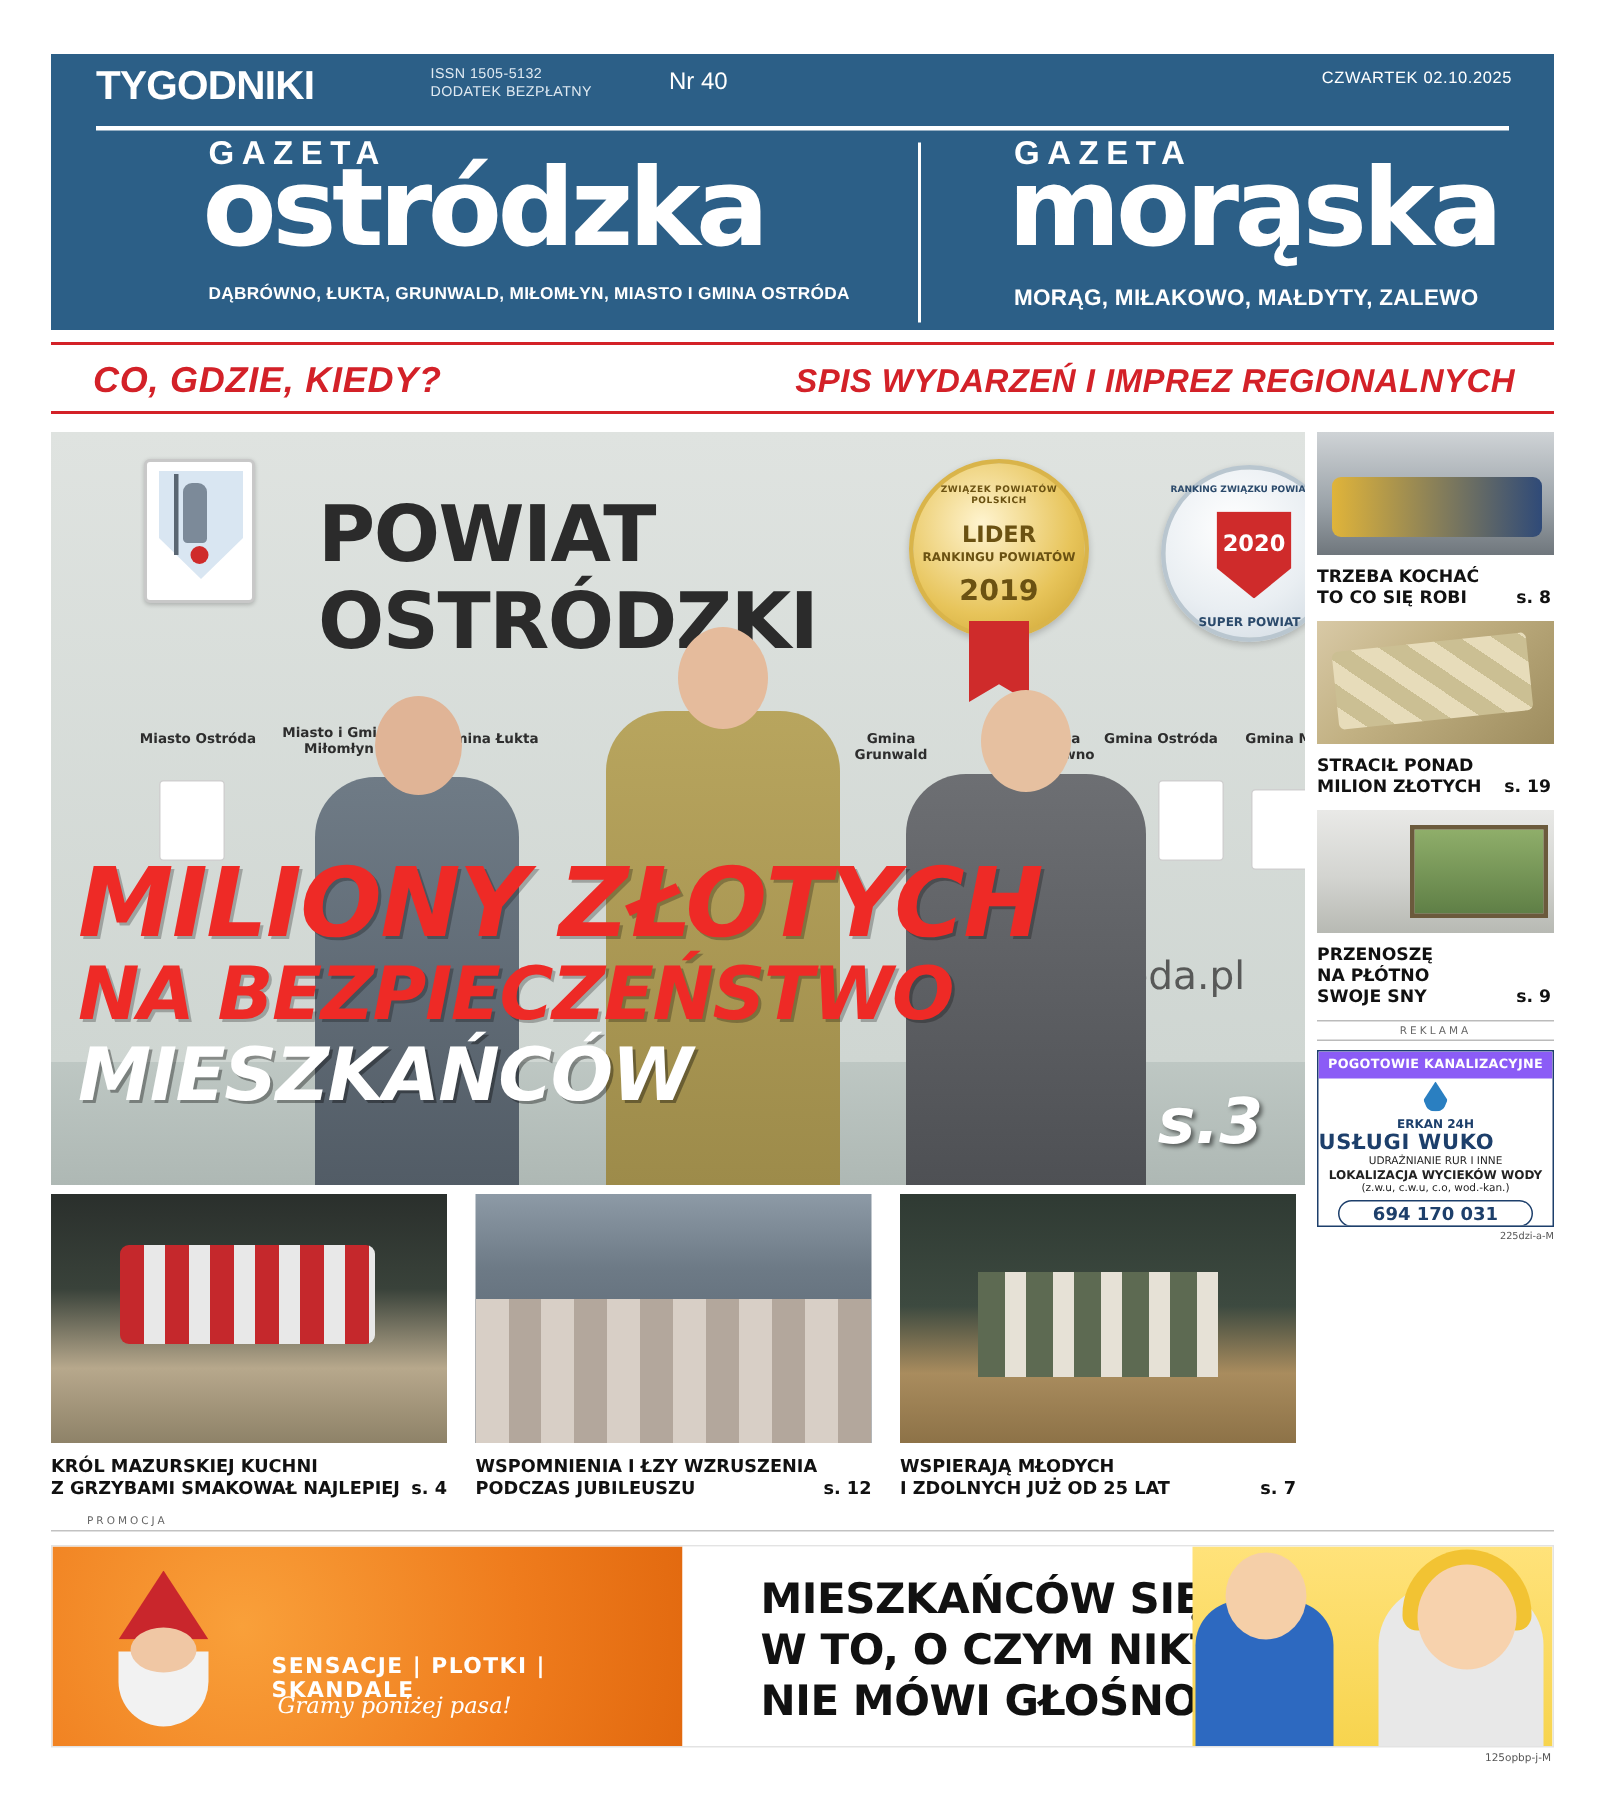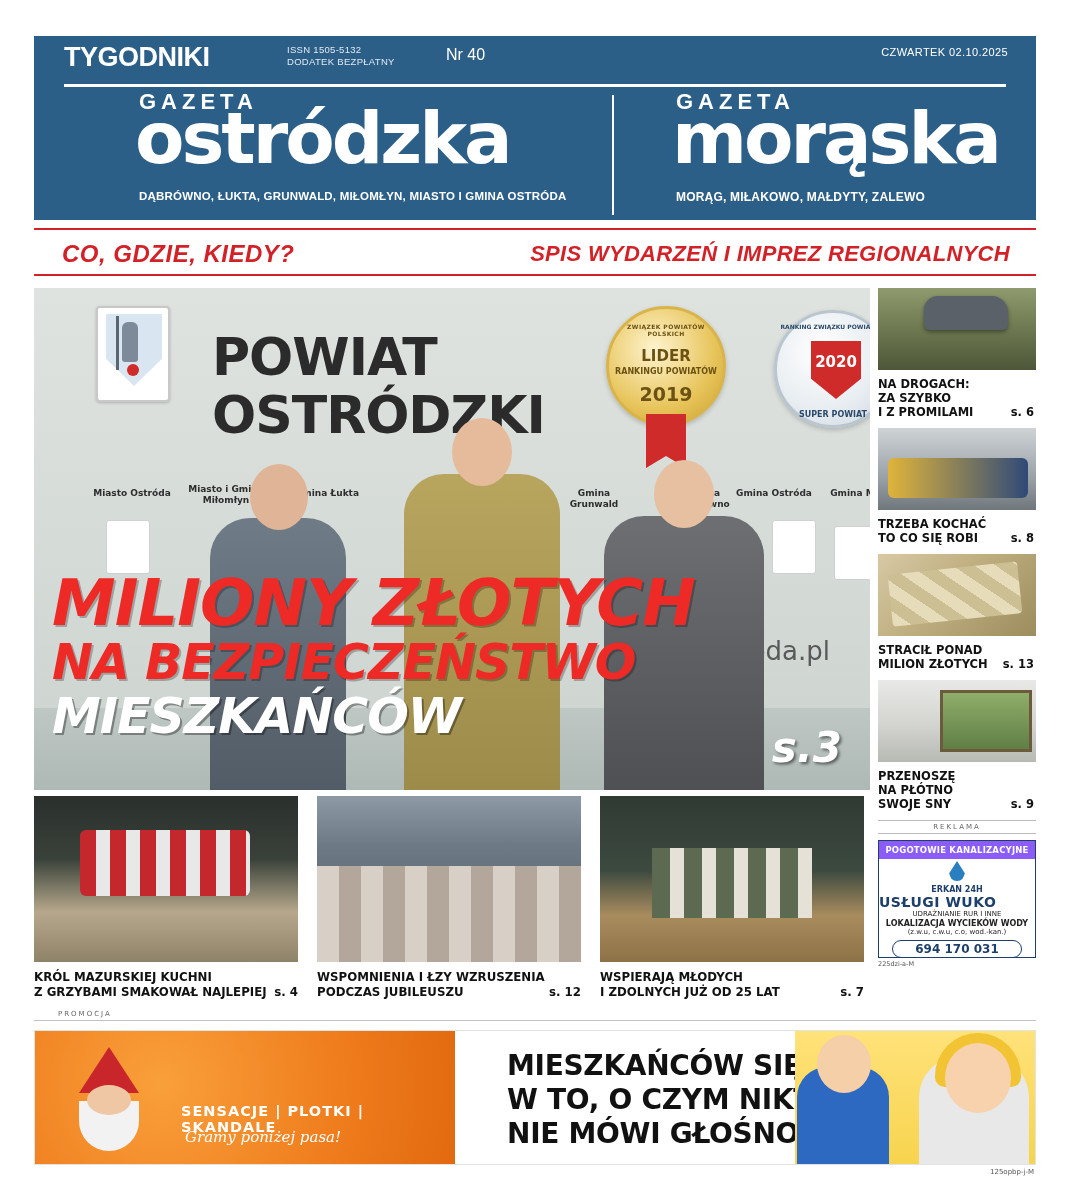--- a/index.html
+++ b/index.html
@@ -56,21 +56,21 @@
   .mast-left .kicker { position: absolute; left: 62px; top: 2px; }
   .mast-left .bigword { position: absolute; left: 58px; top: 14px; font-size: 72px; line-height: 74px; }
   .mast-left .towns {
     position: absolute; left: 62px; top: 103px;
     color: #fff; font-size: 11.5px; font-weight: bold; letter-spacing: .2px;
   }
   .mast-right .kicker { position: absolute; left: 64px; top: 2px; }
   .mast-right .bigword { position: absolute; left: 60px; top: 14px; font-size: 72px; line-height: 74px; }
   .mast-right .towns {
     position: absolute; left: 64px; top: 103px;
-    color: #fff; font-size: 12px; font-weight: bold; letter-spacing: .2px;
+    color: #fff; font-size: 15px; font-weight: bold; letter-spacing: .2px;
   }
 
   
   .redbar {
     position: absolute; left: 34px; top: 228px; width: 1002px; height: 48px;
     border-top: 2px solid #d32128; border-bottom: 2px solid #d32128;
     background: #fff;
   }
   .redbar-left {
     position: absolute; left: 28px; top: 10px;
@@ -272,21 +272,21 @@
     text-align: center; font-family: "DejaVu Sans", sans-serif;
     font-size: 7px; color: #222; line-height: 9px;
   }
   .ad-line.b { font-weight: bold; font-size: 8px; }
   .ad-phone {
     margin: 3px auto 0; width: 130px; border: 1.5px solid #1d3f6b; border-radius: 10px;
     text-align: center; font-family: "DejaVu Sans", sans-serif; font-weight: bold;
     font-size: 12px; color: #1d3f6b; padding: 1px 0;
   }
   .ad-code {
-    font-size: 6.5px; color: #555; margin-top: 2px;
+    text-align: right; font-size: 6.5px; color: #555; margin-top: 2px;
     font-family: "DejaVu Sans", sans-serif;
   }
 
   
   .tri { position: absolute; left: 0; top: 508px; width: 836px; height: 204px; }
   .tri-col { position: absolute; top: 0; width: 264px; }
   .tri-col:nth-child(1) { left: 0; }
   .tri-col:nth-child(2) { left: 283px; }
   .tri-col:nth-child(3) { left: 566px; }
   .tri-photo { width: 264px; height: 166px; overflow: hidden; position: relative; }
@@ -495,45 +495,36 @@
       </div>
 
       <div class="hero-title-big">MILIONY ZŁOTYCH</div>
       <div class="hero-title-2">NA BEZPIECZEŃSTWO</div>
       <div class="hero-title-3">MIESZKAŃCÓW</div>
       <div class="hero-page">s.3</div>
     </div>
 
     <div class="rail">
 
-      <div class="rail-item">
-        <div class="rail-photo ph-car"></div>
-        <div class="rail-cap">
-          <div>NA DROGACH:</div>
-          <div>ZA SZYBKO</div>
-          <div>I Z PROMILAMI</div>
-          <span class="pg">s. 6</span>
-        </div>
-      </div>
 
       <div class="rail-item">
         <div class="rail-photo ph-garage"></div>
         <div class="rail-cap">
           <div>TRZEBA KOCHAĆ</div>
           <div>TO CO SIĘ ROBI</div>
           <span class="pg">s. 8</span>
         </div>
       </div>
 
       <div class="rail-item">
         <div class="rail-photo ph-money"></div>
         <div class="rail-cap">
           <div>STRACIŁ PONAD</div>
           <div>MILION ZŁOTYCH</div>
-          <span class="pg">s. 13</span>
+          <span class="pg">s. 19</span>
         </div>
       </div>
 
       <div class="rail-item">
         <div class="rail-photo ph-art"></div>
         <div class="rail-cap">
           <div>PRZENOSZĘ</div>
           <div>NA PŁÓTNO</div>
           <div>SWOJE SNY</div>
           <span class="pg">s. 9</span>

